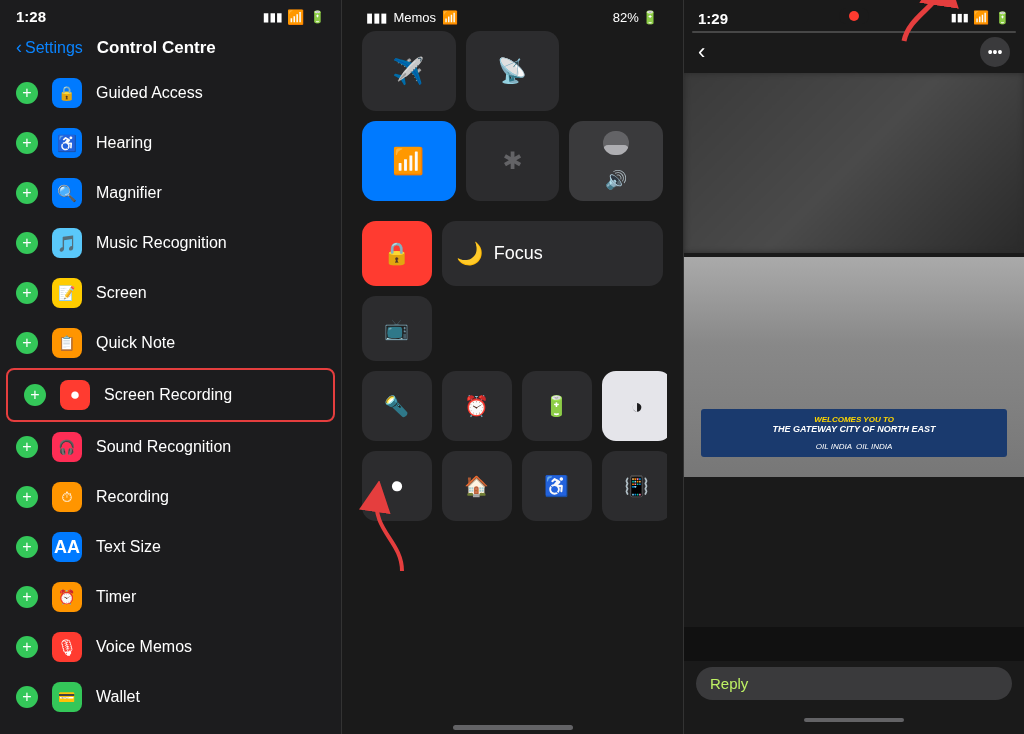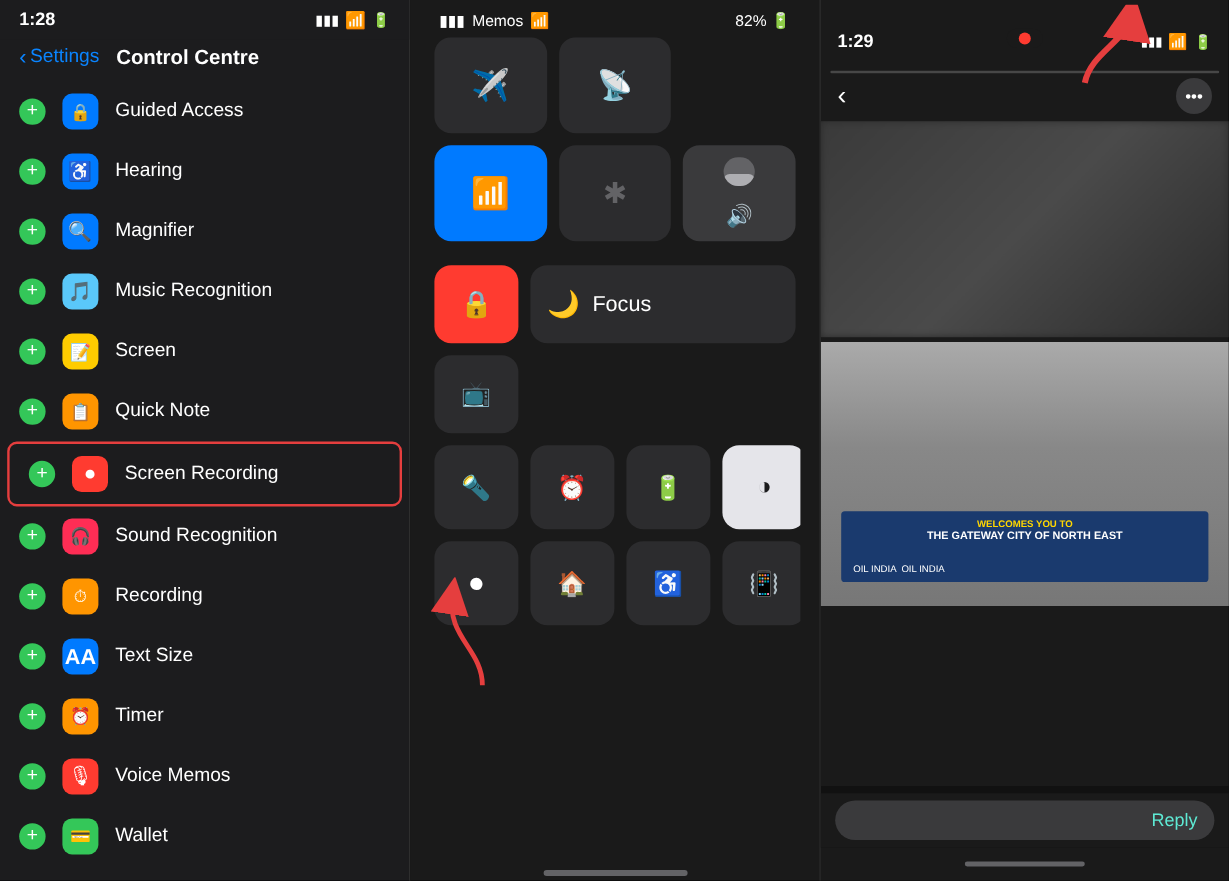--- a/index.html
+++ b/index.html
@@ -271,25 +271,24 @@
       height: 734px;
       background: #1a1a1a;
       display: flex;
       flex-direction: column;
       position: relative;
     }
 
     .rec-status-bar {
       display: flex;
       justify-content: space-between;
-      align-items: center;
-      padding: 10px 14px 16px;
-      color: #fff;
-      position: relative;
-      margin-top: 16px;
+      align-items: flex-start;
+      padding: 10px 14px 4px;
+      color: #fff;
+      position: relative;
     }
     .rec-time {
       font-size: 15px;
       font-weight: 600;
     }
     .rec-dot-pill {
       position: absolute;
       left: 50%;
       transform: translateX(-50%);
       top: 8px;
@@ -369,23 +368,22 @@
 
     .rec-dark-area {
       height: 150px;
       background: #1a1a1a;
     }
     .rec-reply-input {
       flex: 1;
       background: #3a3a3c;
       border-radius: 20px;
       padding: 8px 14px;
-      color: #5eead4;
+      color: #bef264;
       font-size: 15px;
-      text-align: right;
     }
 
     .home-indicator-rec {
       width: 100px;
       height: 4px;
       background: #636366;
       border-radius: 2px;
       margin: 6px auto;
     }
 
@@ -656,24 +654,24 @@
 
   <div class="rec-top-preview">
     <div class="rec-blur-area"></div>
   </div>
 
   <div class="rec-bottom-preview">
     <div class="rec-store-image">
 
       <div style="width:100%; height:100%; position:relative; background: linear-gradient(180deg, #aaa 0%, #888 40%, #777 100%);">
         <div style="position:absolute; bottom:20px; left:50%; transform:translateX(-50%); width:90%;">
-          <div style="background:#1a3a6e; padding:6px 10px; border-radius:3px; text-align:center;">
+          <div style="background:#1a3a6e; padding:6px 20px; border-radius:3px; text-align:center;font-style:italic;">
             <div style="color:#ffd700; font-size:8px; font-weight:700;">WELCOMES YOU TO</div>
             <div style="color:#fff; font-size:9px; font-weight:700;">THE GATEWAY CITY OF NORTH EAST</div>
-            <div style="display:flex; gap:4px; margin-top:19px;">
+            <div style="display:flex; justify-content:center; gap:4px; margin-top:8px;">
               <span style="color:#fff; font-size:8px;">OIL INDIA</span>
               <span style="color:#fff; font-size:8px;">OIL INDIA</span>
             </div>
           </div>
         </div>
       </div>
     </div>
 
     <div class="rec-dark-area"></div>
   </div>

